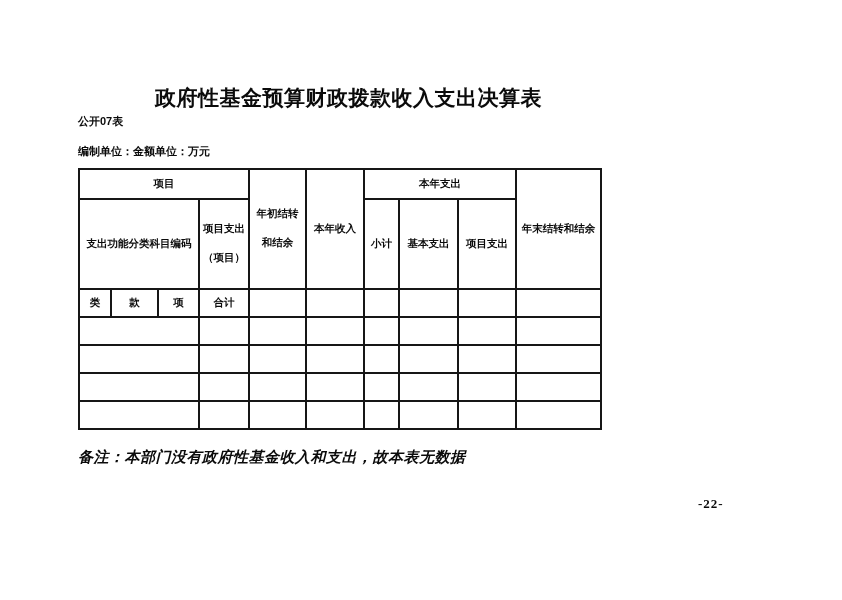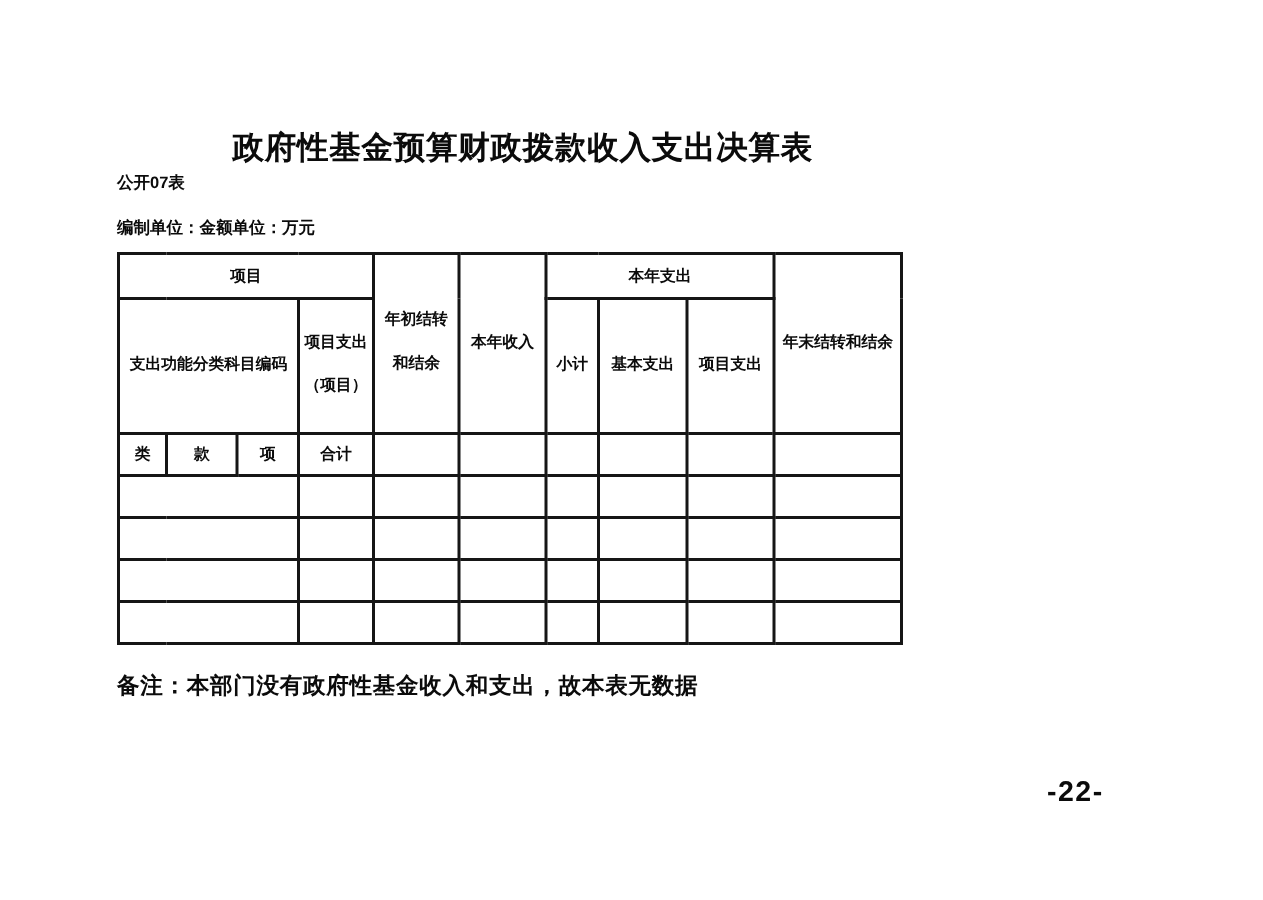--- a/index.html
+++ b/index.html
@@ -75,30 +75,30 @@
   td.pad-wide { padding: 0 8px; }
   .note {
     position: absolute;
     left: 78px;
     top: 448px;
     font-size: 15px;
     font-weight: bold;
     font-family: "Liberation Serif", serif;
     letter-spacing: 0.5px;
     white-space: nowrap;
+    font-style: italic;
   }
   .pagenum {
     position: absolute;
     left: 698px;
     top: 496px;
-    font-size: 19px;
-    font-weight: bold;
-    font-family: Liberation Sans, sans-serif;
+    font-size: 13px;
+    font-weight: bold;
+    font-family: Liberation Serif, serif;
     letter-spacing: 1px;
-    margin-top: 22px;
   }
 </style>
 </head>
 <body>
 
 <div class="page">
 
   <div class="title">政府性基金预算财政拨款收入支出决算表</div>
 
   <div class="form-code">公开07表</div>

